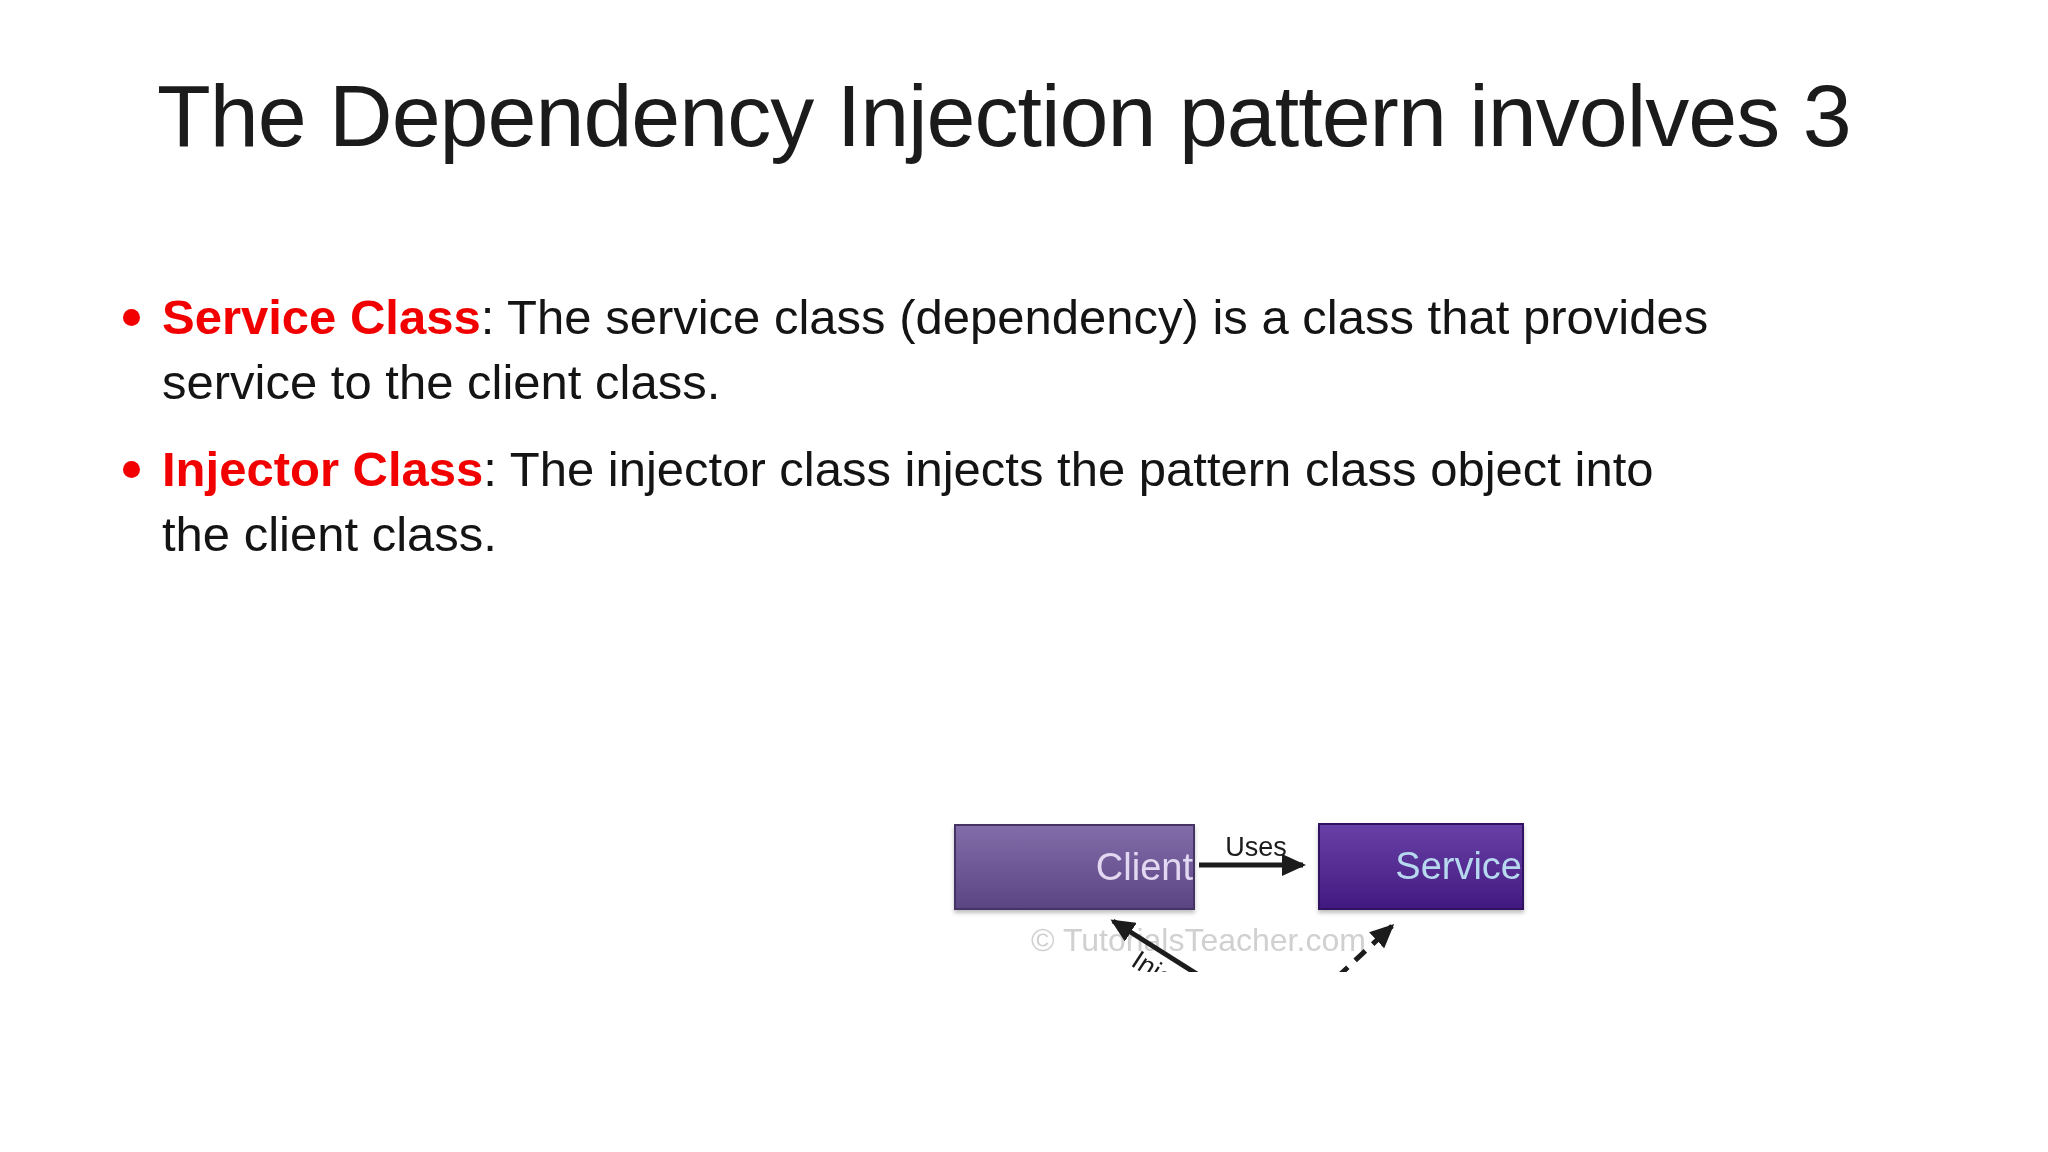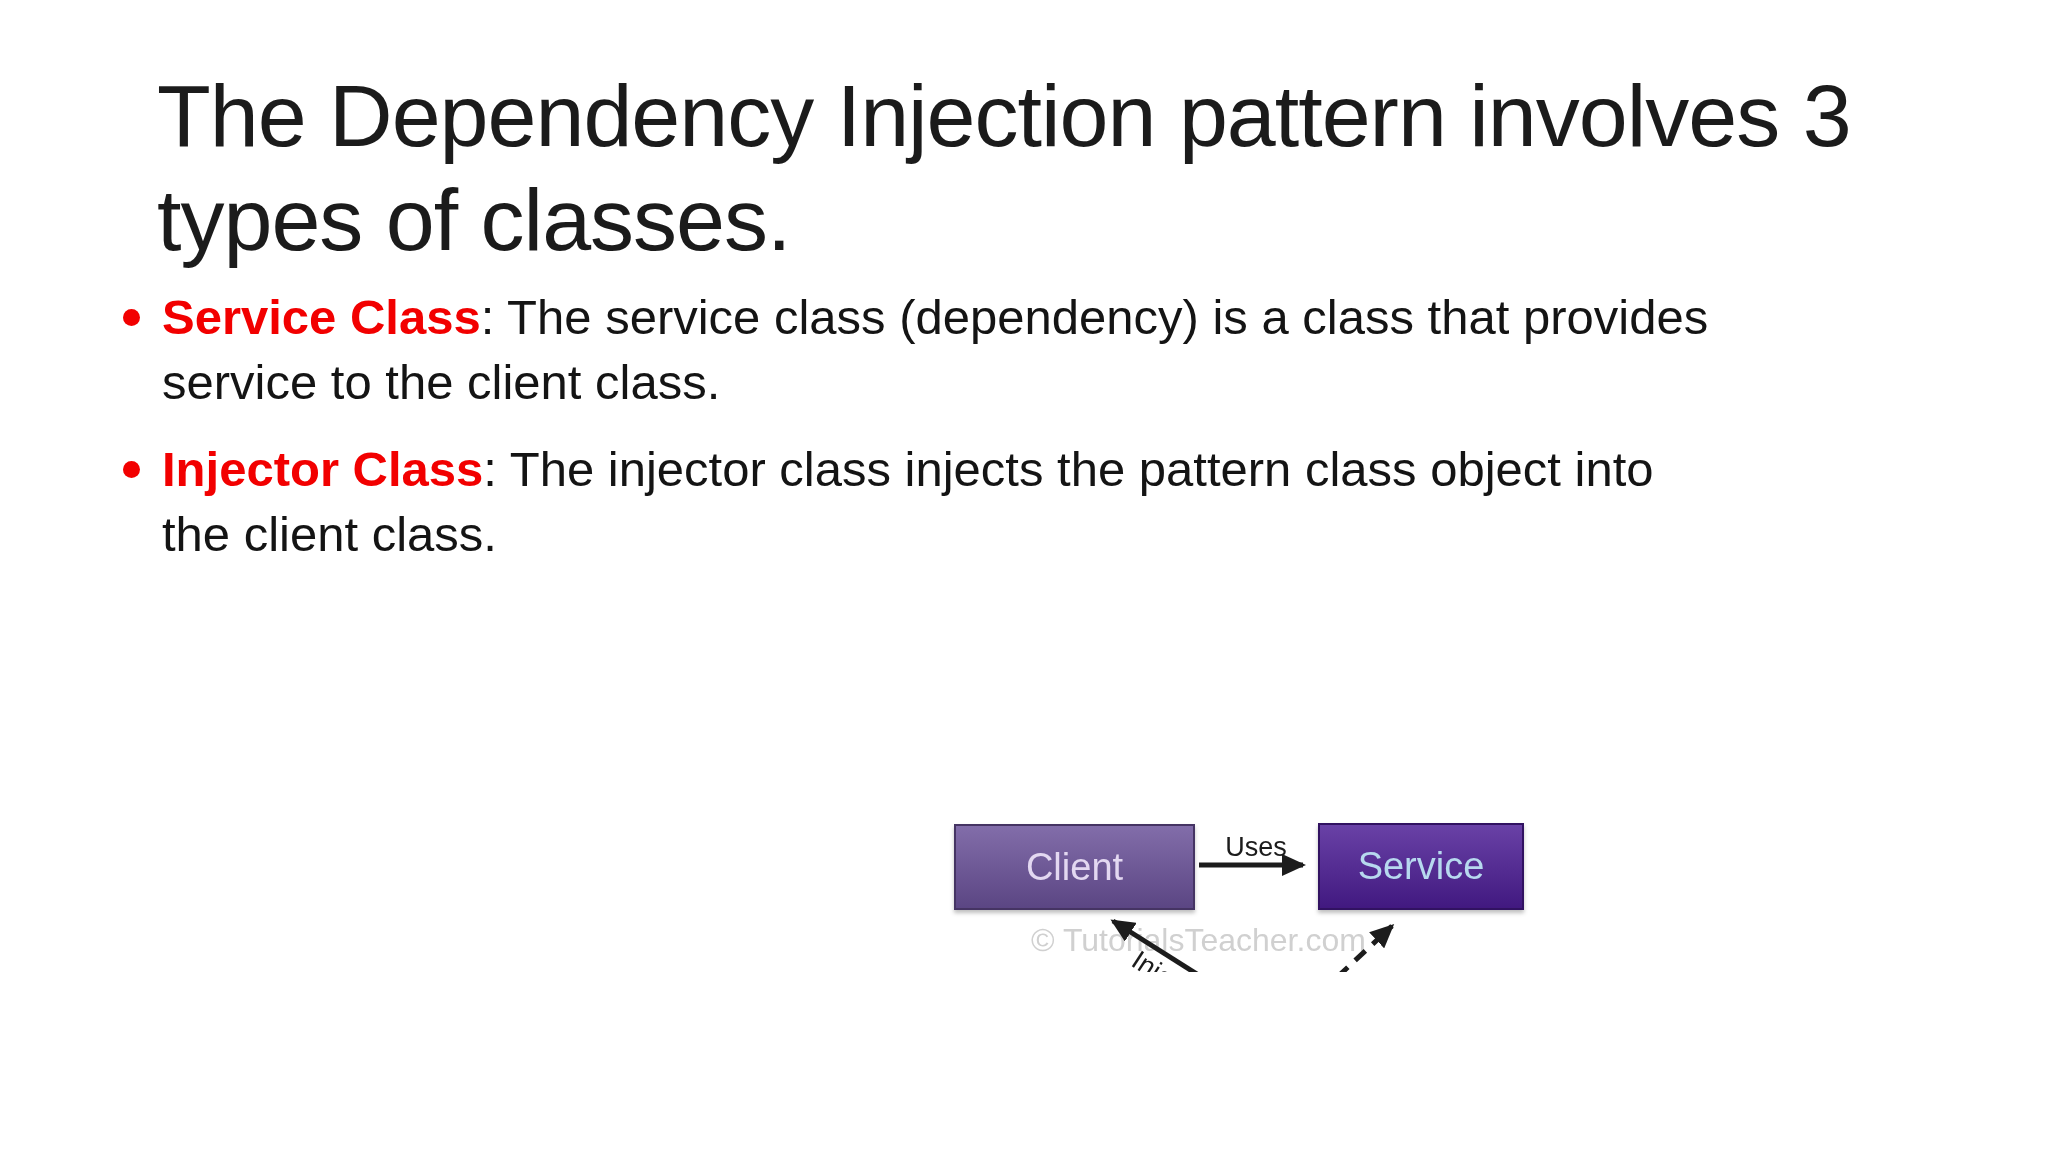--- a/index.html
+++ b/index.html
@@ -25,21 +25,21 @@
   .bullet{position:relative;margin:0 0 22px 0;}
   .bullet::before{
     content:"";position:absolute;left:-39px;top:24px;
     width:17px;height:17px;border-radius:50%;background:#f20000;
   }
   .bullet.plain::before{background:#141414;}
   .bullet .lead{color:#f20000;font-weight:700;}
   .bullet .sep{color:#141414;font-weight:400;}
   
   .box{
-    position:absolute;display:flex;align-items:center;justify-content:center;
+    position:absolute;display:flex;align-items:center;justify-content:flex-end;
     font-size:38px;border:2px solid rgba(0,0,0,0.35);
     box-shadow:0 3px 4px rgba(0,0,0,0.25);
     box-sizing:border-box;z-index:1;
   }
   .box::after{
     content:"";position:absolute;inset:0;
     background:linear-gradient(rgba(255,255,255,0.16),rgba(0,0,0,0.14));
     pointer-events:none;
   }
   .box span{position:relative;z-index:1;}
@@ -57,21 +57,20 @@
   .label-uses{left:1256px;top:847px;transform:translate(-50%,-50%);}
   .label-injects{left:1167px;top:979px;transform:translate(-50%,-50%) rotate(33deg);}
 </style>
 </head>
 <body>
 
 <div class="slide">
 
   <h1 class="title" style="margin:0;">
     <div>The Dependency Injection pattern involves 3</div>
-    <div>types of classes.</div>
   </h1>
 
   <div class="bullets">
     <div class="bullet">
       <span class="lead">Service Class</span><span class="sep">: </span><span>The service class (dependency) is a class that provides</span><br>
       <span>service to the client class.</span>
     </div>
     <div class="bullet">
       <span class="lead">Injector Class</span><span class="sep">: </span><span>The injector class injects the pattern class object into</span><br>
       <span>the client class.</span>

